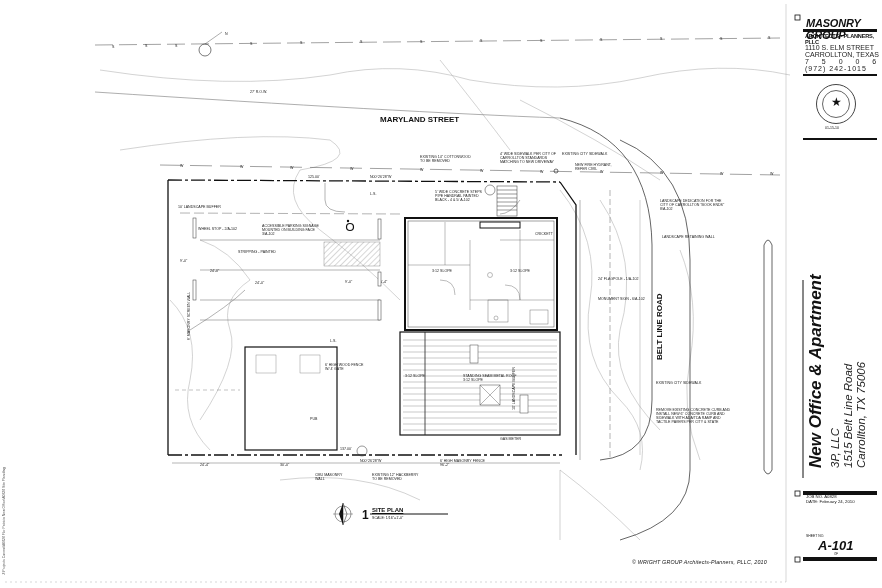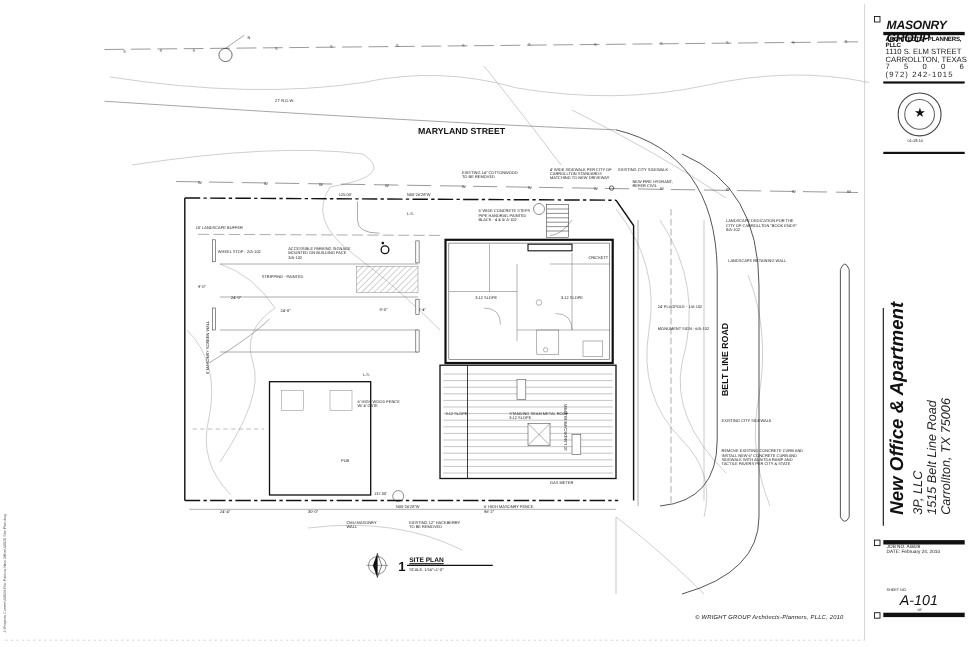--- a/index.html
+++ b/index.html
@@ -12,21 +12,21 @@
   .tb-bar{position:absolute;background:#111;}
   .tb-sub{position:absolute;left:805px;top:33px;font-size:5.6px;font-weight:bold;letter-spacing:-0.2px;}
   .tb-addr{position:absolute;left:805px;font-size:7px;line-height:7.6px;color:#222;}
   .tb-seal{position:absolute;left:816px;top:84px;width:38px;height:38px;border-radius:50%;border:1px solid #444;}
   .tb-date{position:absolute;left:825px;top:126px;font-size:3.5px;}
   .vert{position:absolute;transform-origin:left top;transform:rotate(-90deg);white-space:nowrap;}
   .tb-project{font-size:17px;font-weight:bold;font-style:italic;}
   .tb-owner{font-size:11.5px;font-style:italic;line-height:13px;color:#222;}
   .tb-job{position:absolute;left:806px;top:495px;font-size:4.3px;line-height:4.6px;}
   .tb-sheetlbl{position:absolute;left:806px;top:534px;font-size:3.4px;}
-  .tb-sheet{position:absolute;left:818px;top:538px;font-size:13px;font-weight:normal;font-style:italic;}
+  .tb-sheet{position:absolute;left:818px;top:538px;font-size:13px;font-weight:bold;font-style:italic;}
   .tb-of{position:absolute;left:834px;top:552px;font-size:3px;}
   .copyright{position:absolute;left:632px;top:559px;font-size:5.3px;font-style:italic;letter-spacing:0.2px;}
   .plan-num{position:absolute;left:362px;top:508px;font-size:12px;font-weight:bold;}
   .plan-title{position:absolute;left:370px;top:507px;font-size:6px;font-weight:bold;text-decoration:underline;}
   .plan-scale{position:absolute;left:370px;top:516px;font-size:3.6px;}
   .side-note{position:absolute;left:2px;top:575px;font-size:3.4px;color:#555;transform-origin:left top;transform:rotate(-90deg);white-space:nowrap;}
 </style>
 </head>
 <body>
 

